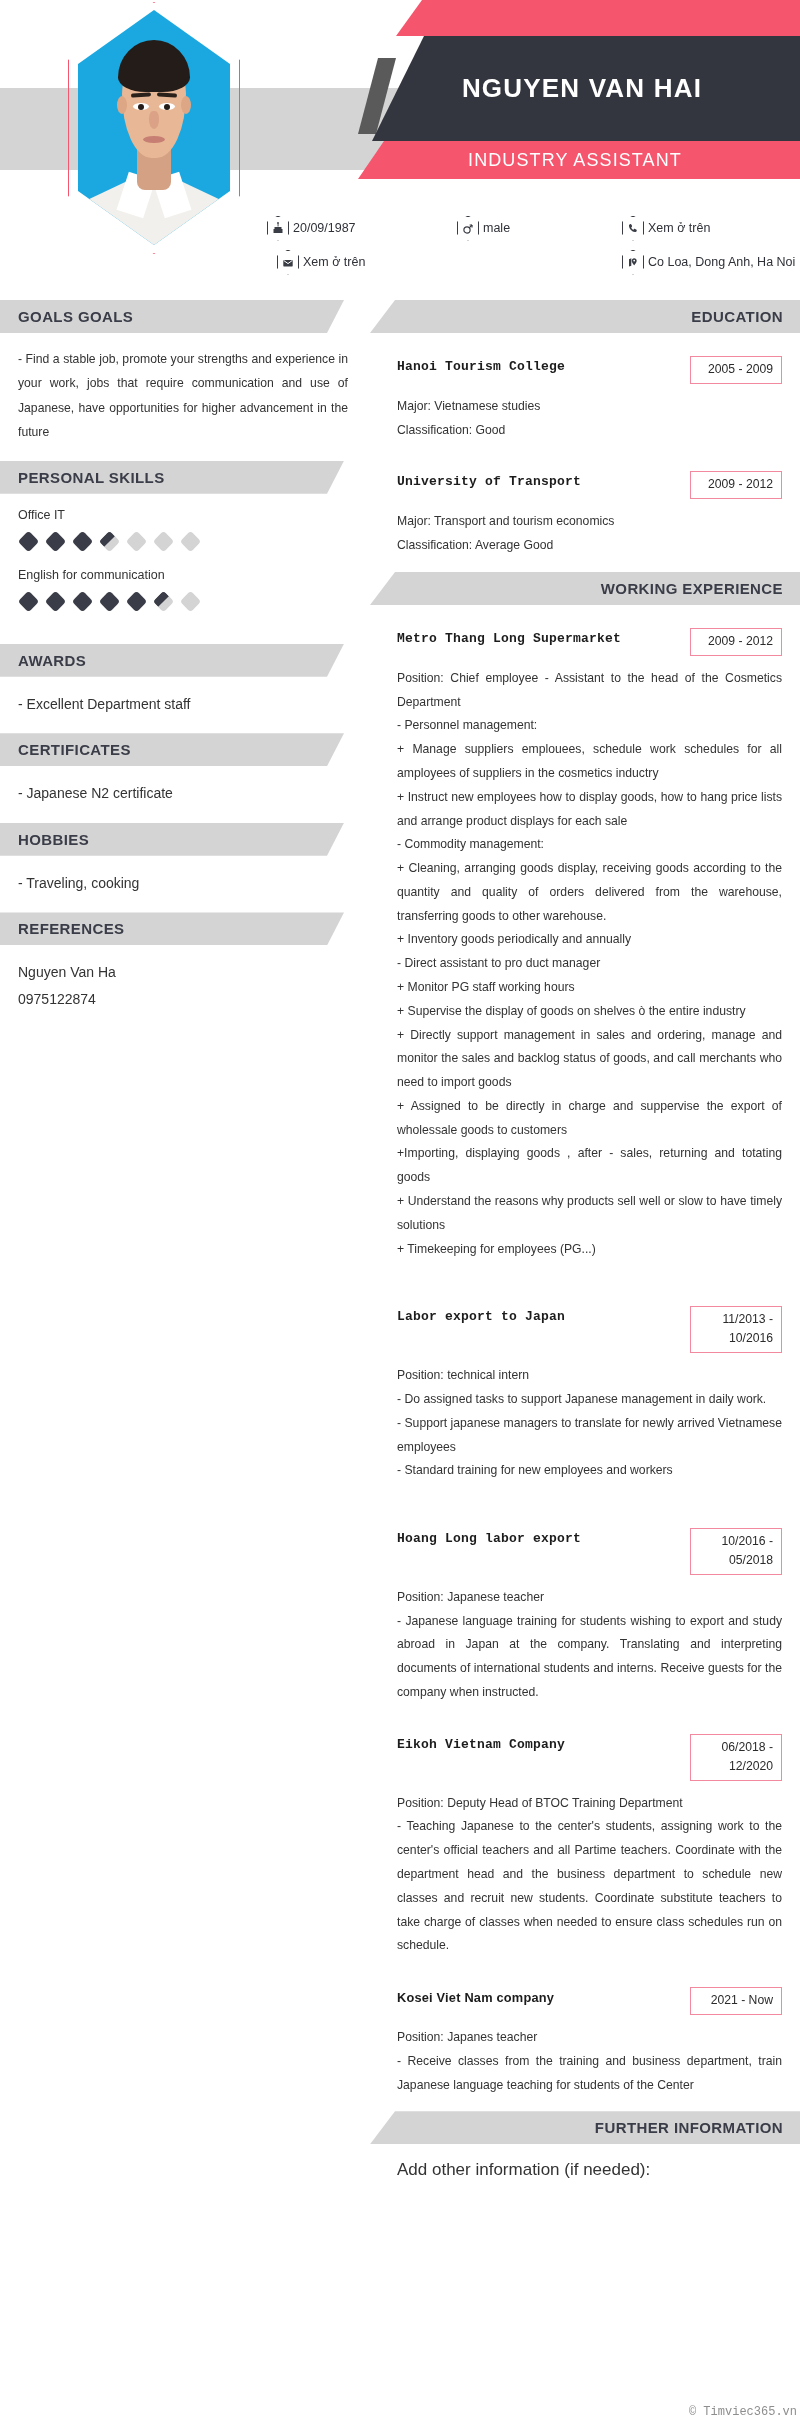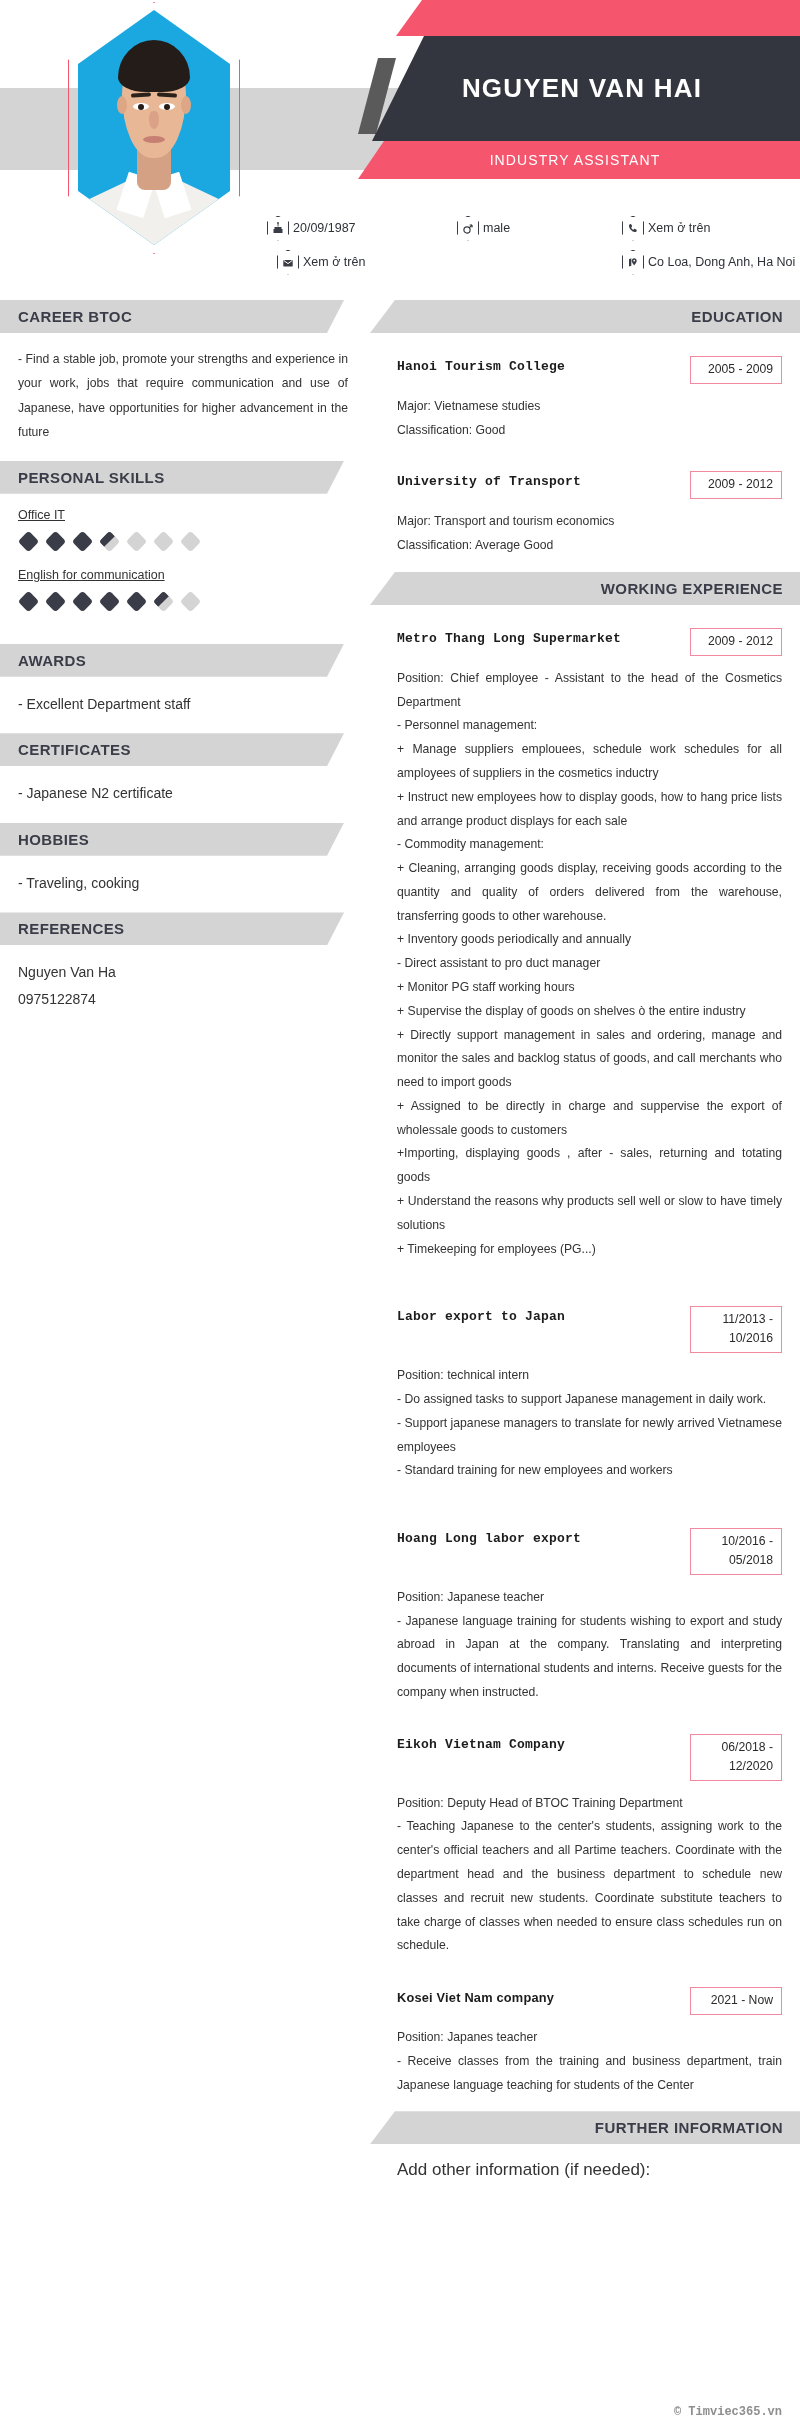--- a/index.html
+++ b/index.html
@@ -90,21 +90,21 @@
     z-index: 4;
   }
   .hdr-role {
     position: absolute;
     top: 141px; left: 358px;
     width: 434px; height: 38px;
     display: flex;
     align-items: center;
     justify-content: center;
     color: #ffffff;
-    font-size: 14px;
+    font-size: 18px;
     letter-spacing: 1.1px;
     z-index: 4;
   }
 
   
   .photo-wrap {
     position: absolute;
     left: 78px; top: 10px;
     width: 152px; height: 235px;
     z-index: 5;
@@ -241,21 +241,21 @@
     text-align: justify;
   }
   .ltext {
     font-size: 14px;
     line-height: 1.9;
     color: #333333;
   }
 
   
   .skill-block { margin-bottom: 16px; }
-  .skill-label { font-size: 12.5px; color: #333; margin-bottom: 9px; text-decoration: underline; }
+  .skill-label { font-size: 12.5px; color: #333; margin-bottom: 9px; }
   .dots { display: flex; gap: 6px; }
   .dot {
     width: 21px; height: 21px;
     flex: none;
     position: relative;
   }
   .dot .d-base {
     position: absolute; inset: 0;
     background: #d4d4d4;
     border-radius: 5px;
@@ -308,25 +308,24 @@
   .gap-sm { height: 16px; }
   .gap-md { height: 32px; }
 
   .footer-note {
     padding: 14px 18px 0 27px;
     font-size: 17px;
     color: #333;
   }
   .credit {
     position: absolute;
-    right: 18px; bottom: 10px;
+    right: 3px; bottom: 10px;
     font-family: "Liberation Mono", "DejaVu Sans Mono", monospace;
     font-size: 12px;
     color: #8e8e8e;
-    font-weight: bold;
   }
 </style>
 </head>
 <body>
 
 <div class="header">
   <div class="hdr-gray-band"></div>
   <div class="hdr-lightgray-tri"></div>
   <div class="hdr-pink-top"></div>
   <div class="hdr-darkgray-chevron"></div>
@@ -413,21 +412,21 @@
       </div>
     </div>
   </div>
 </div>
 
 <div class="columns">
 
   <div class="col-left">
 
     <div class="sec-head">
-      <span>CAREER BTOC</span>
+      <span>GOALS GOALS</span>
     </div>
     <div class="sec-body">
       <div class="jtext">- Find a stable job, promote your strengths and experience in your work, jobs that require communication and use of Japanese, have opportunities for higher advancement in the future</div>
     </div>
 
     <div class="sec-head">
       <span>PERSONAL SKILLS</span>
     </div>
     <div class="sec-body">
       <div class="skill-block">

